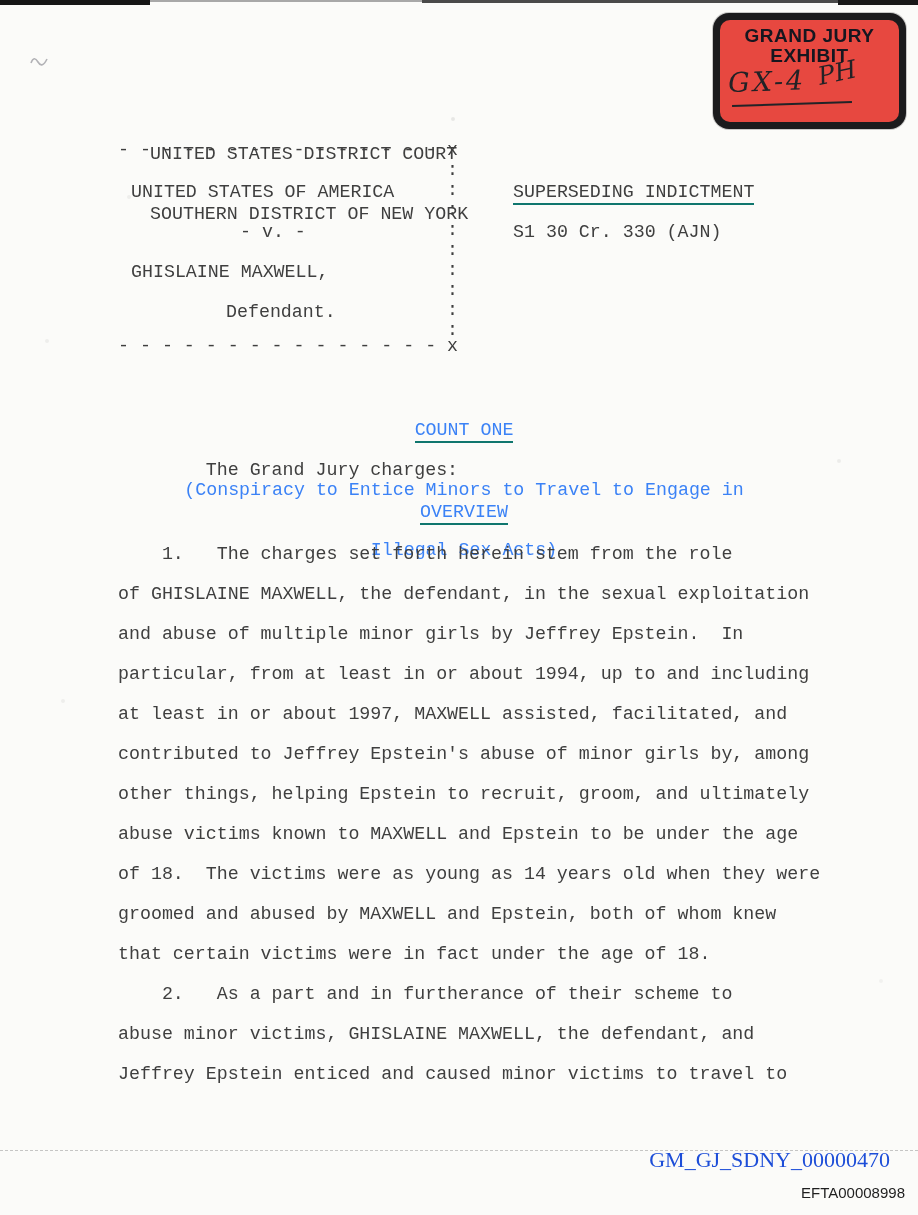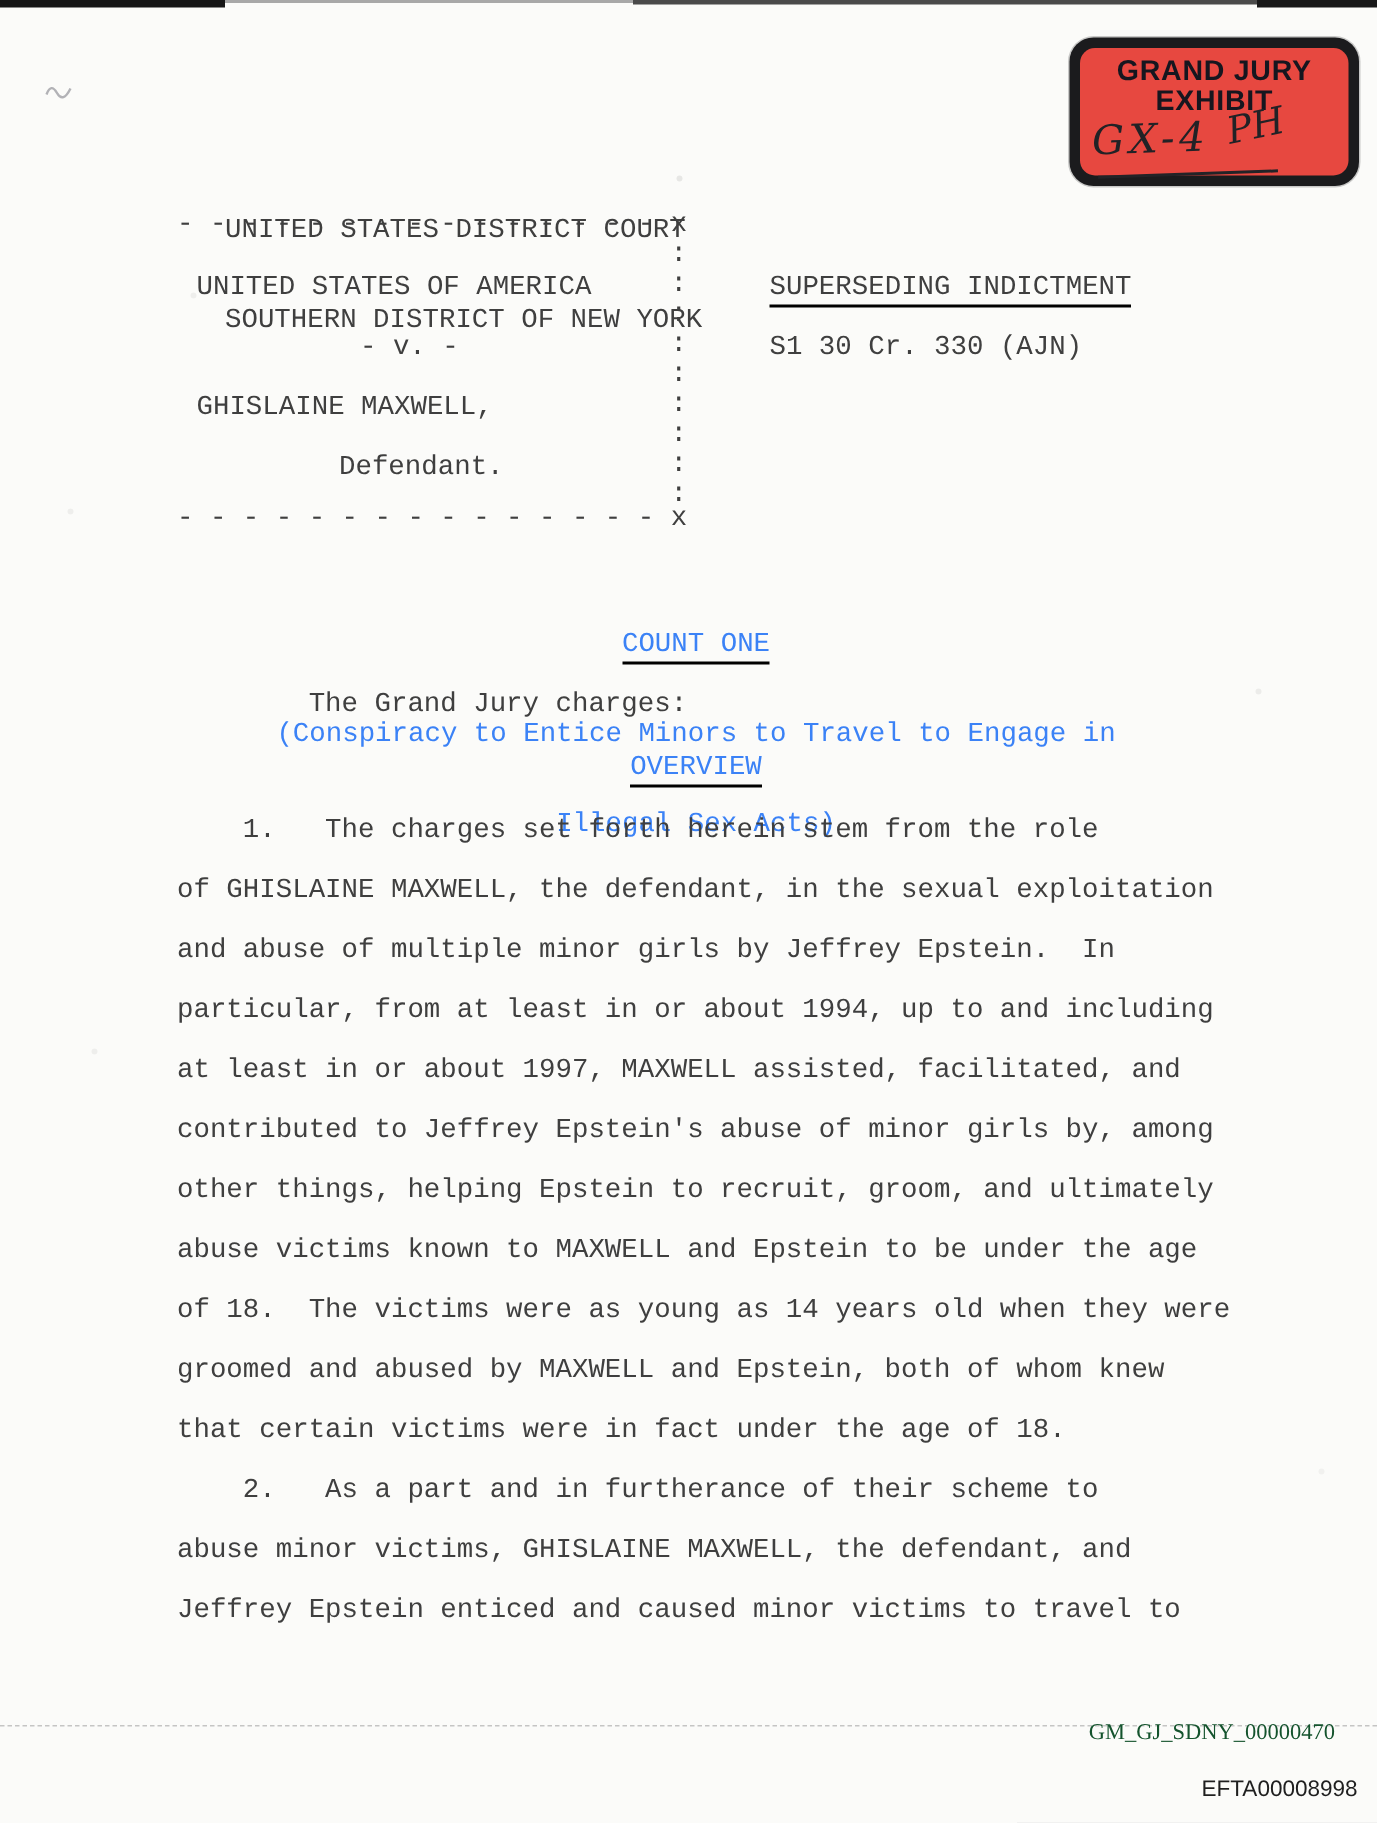--- a/index.html
+++ b/index.html
@@ -7,45 +7,45 @@
     position:relative;width:918px;height:1215px;margin:0 auto;
     background:#fbfbf9;overflow:hidden;
     font-family:"Liberation Mono","DejaVu Sans Mono",monospace;
     color:#3f3f3f;
   }
   .mono{font-family:"Liberation Mono","DejaVu Sans Mono",monospace;font-size:18.3px;white-space:pre;}
   .abs{position:absolute;}
   .lh20{line-height:20px;}
   .lh40{line-height:40px;}
   .bold{font-weight:normal;color:#3b82f6;}
-  .underlined{border-bottom:2px solid #000000;padding-bottom:1px;}
+  .underlined{border-bottom:2px solid #0f766e;padding-bottom:1px;}
   .center-block{left:118px;width:692px;text-align:center;}
   .body-par{left:118px;}
   .body-line{line-height:40px;white-space:pre;font-size:18.3px;}
   
   .edge-seg{position:absolute;top:0;}
   .edge-a{left:0;width:150px;height:5px;background:#161616;}
   .edge-b{left:150px;width:272px;height:2px;background:#a8a8a8;}
   .edge-c{left:422px;width:416px;height:3px;background:#4a4a4a;}
   .edge-d{left:838px;width:80px;height:5px;background:#181818;}
   .dotted-line{position:absolute;left:0;top:1150px;width:918px;height:0;border-top:1px dashed rgba(110,110,110,0.38);}
   .pencil{position:absolute;left:28px;top:52px;opacity:.75;}
   
-  .stamp{position:absolute;left:713px;top:13px;width:193px;height:99px;background:#1b1b1d;border-radius:16px;box-shadow:0 0 0 1px rgba(0,0,0,.2);margin-top:12px;}
+  .stamp{position:absolute;left:713px;top:13px;width:193px;height:116px;background:#1b1b1d;border-radius:16px;box-shadow:0 0 0 1px rgba(0,0,0,.2);}
   .stamp-inner{position:absolute;left:7px;top:7px;right:7px;bottom:7px;background:#e74840;border-radius:10px;}
   .stamp-title{position:absolute;left:0;top:6px;width:100%;text-align:center;
     font-family:"Liberation Sans",sans-serif;font-weight:bold;font-size:19px;line-height:20px;
     color:#16161f;letter-spacing:.5px;}
   .handwriting{position:absolute;left:8px;top:44px;width:172px;transform:rotate(-2deg);
     font-family:"DejaVu Serif",serif;font-style:italic;color:#222226;white-space:nowrap;}
   .hw-main{font-size:27px;letter-spacing:3px;}
   .hw-side{display:inline-block;font-size:25px;margin-left:12px;transform:translateY(-7px) rotate(-10deg);}
   .hw-underline{position:absolute;left:12px;top:83px;width:120px;height:2px;background:#232327;transform:rotate(-2deg);}
   
-  .bates{position:absolute;right:28px;top:1147px;font-family:"Liberation Serif","DejaVu Serif",serif;font-size:15px;color:#14532d;}
+  .bates{position:absolute;right:28px;top:1147px;font-family:"Liberation Serif","DejaVu Serif",serif;font-size:22px;color:#1d4ed8;}
   .efta{position:absolute;right:13px;top:1184px;font-family:"Liberation Sans","DejaVu Sans",sans-serif;font-size:15px;color:#1f1f1f;}
   .speckles{position:absolute;left:0;top:0;width:2px;height:2px;background:transparent;border-radius:50%;
     box-shadow:128px 196px 0 1px rgba(0,0,0,.05), 46px 340px 0 1px rgba(0,0,0,.05),
     838px 460px 0 1px rgba(0,0,0,.06), 452px 118px 0 1px rgba(0,0,0,.08),
     62px 700px 0 1px rgba(0,0,0,.05), 880px 980px 0 1px rgba(0,0,0,.04);}
 </style>
 </head>
 <body>
 
 <div class="page">

